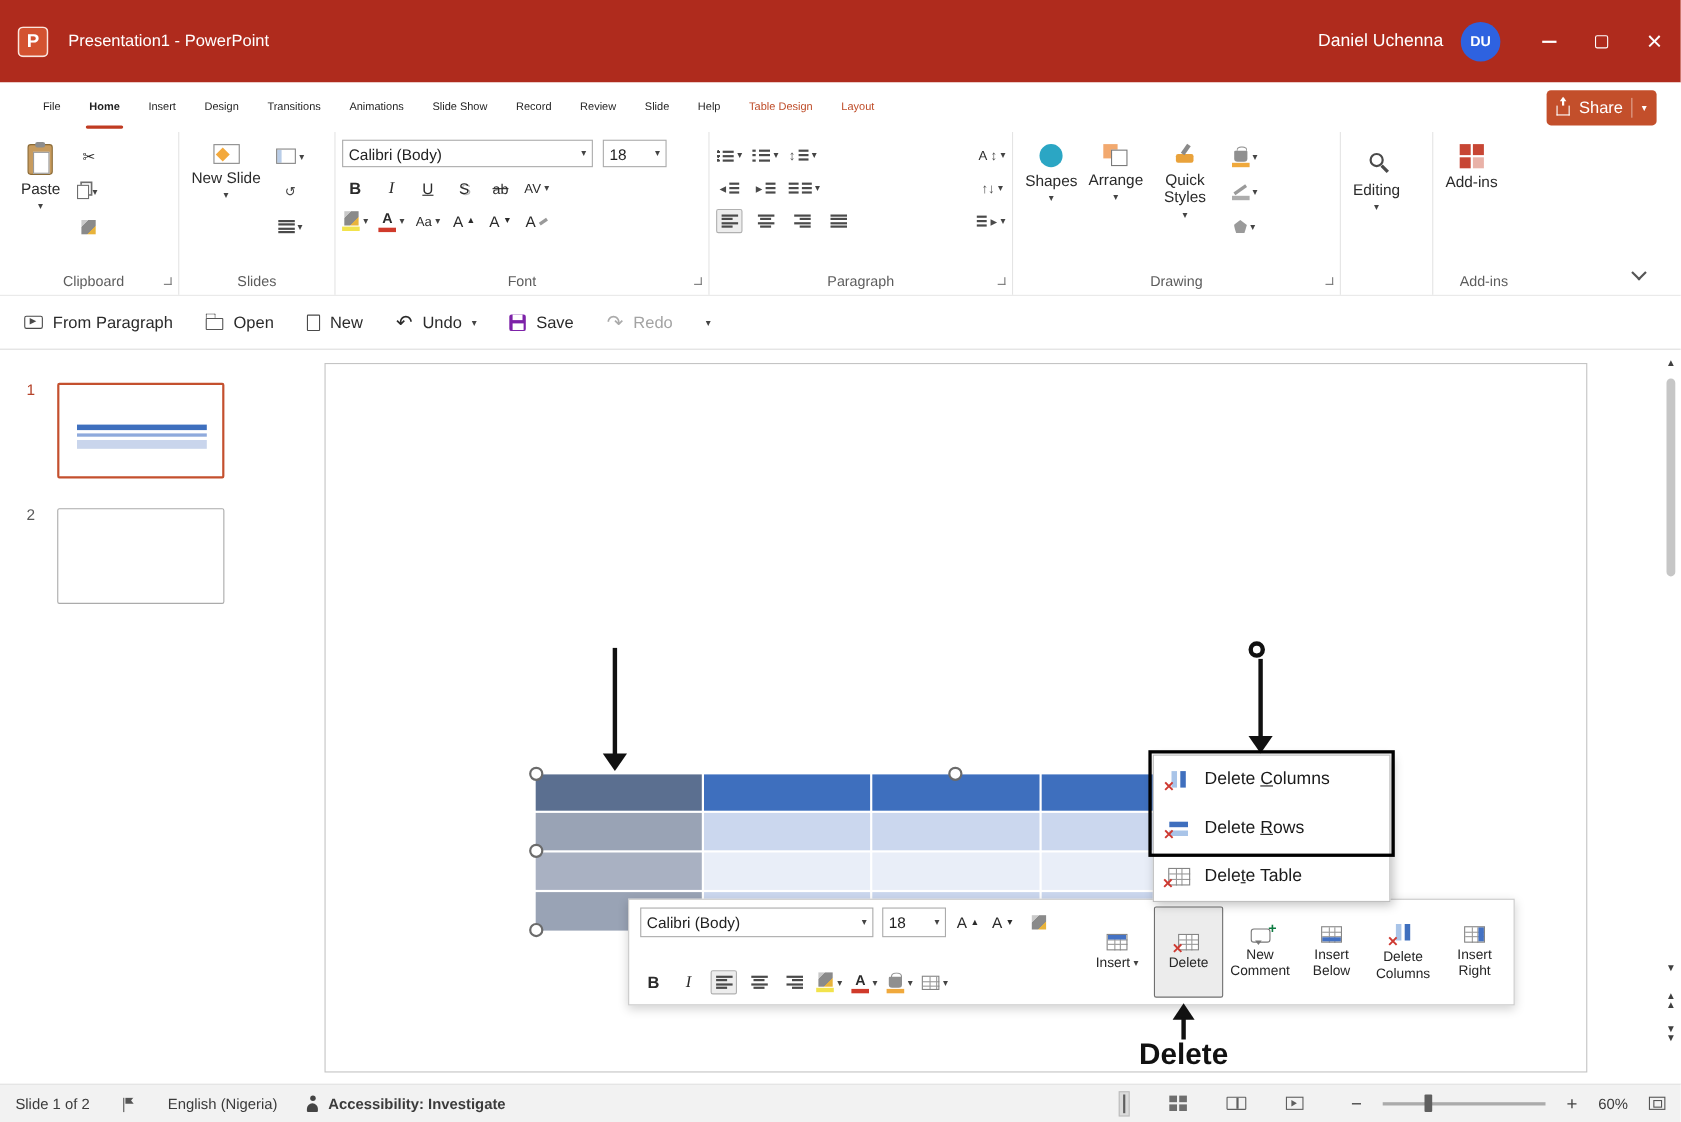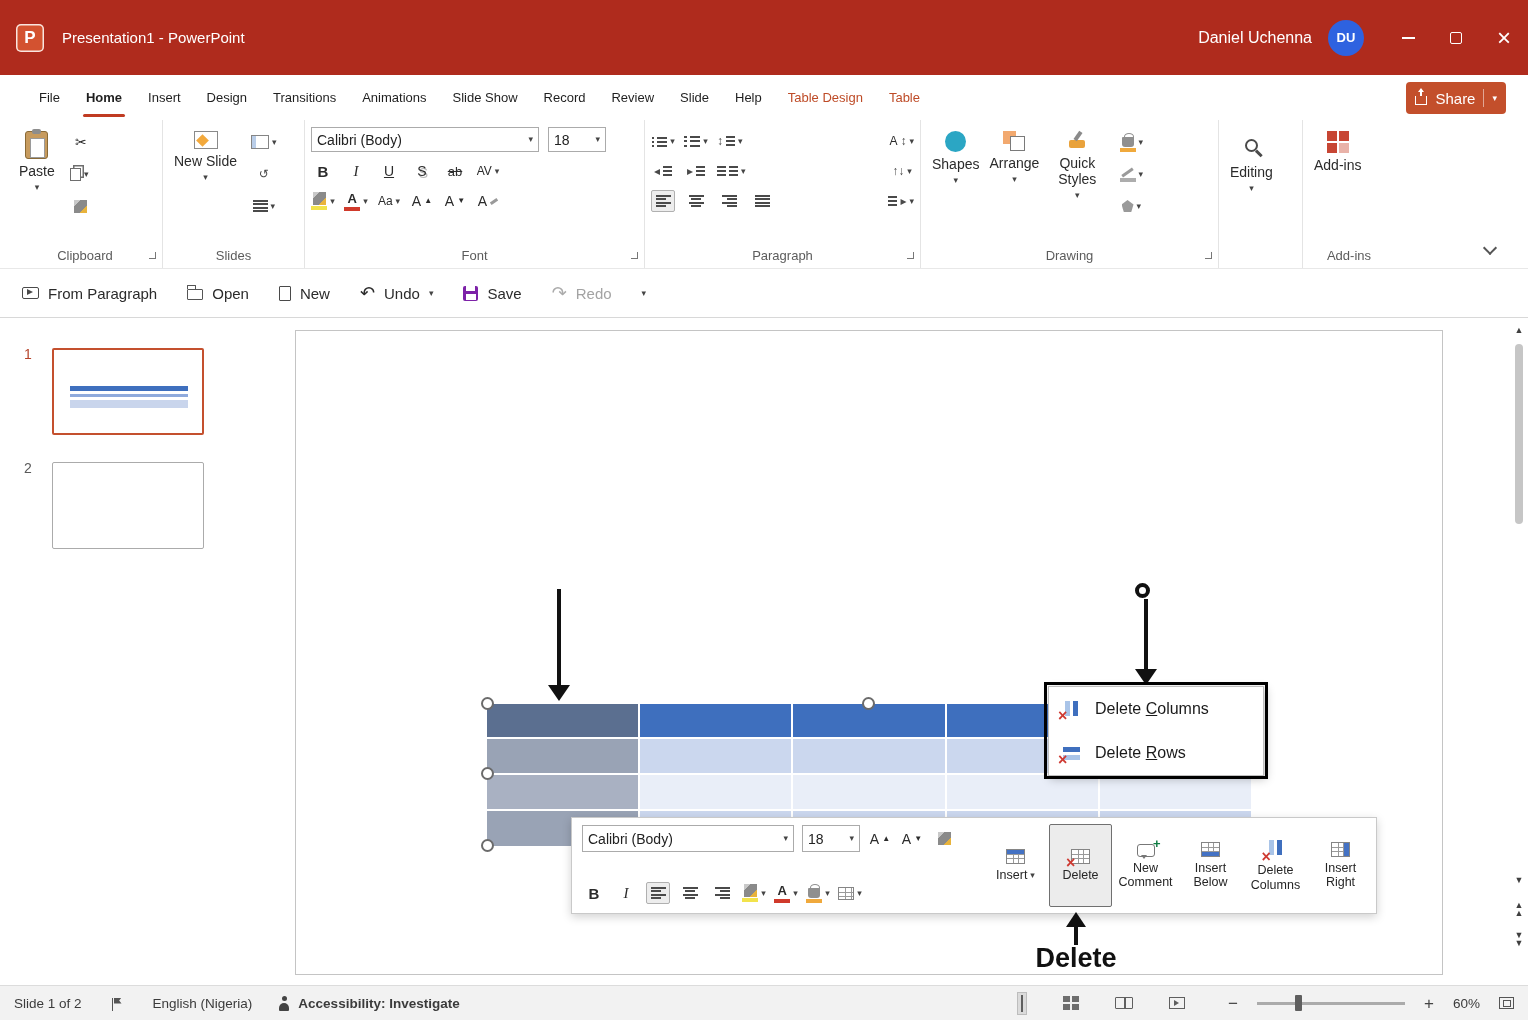--- a/index.html
+++ b/index.html
@@ -19,21 +19,21 @@
 .ic-search::after{content:'';position:absolute;width:7px;height:2px;background:#7A2A1F;transform:rotate(45deg);right:-6px;bottom:-2px}
 .tb-right{margin-left:auto;display:flex;align-items:center;height:100%}
 .username{font-size:16px}
 .avatar{width:36px;height:36px;border-radius:50%;background:var(--avatar);display:flex;align-items:center;justify-content:center;font-size:13px;font-weight:700;margin:0 20px 0 16px}
 .winbtn{width:48px;height:100%;display:flex;align-items:center;justify-content:center}
 .ic-min{width:13px;height:2px;background:#fff}
 .ic-max{width:12px;height:12px;border:1.5px solid #fff;border-radius:2px}
 .ic-close{font-size:24px;font-weight:300;line-height:1;color:#fff}
 
 .menubar{height:45px;display:flex;align-items:center;padding-left:26px;position:relative;background:#fff}
-.tab{padding:0 13px;font-size:13px;color:#1F1F1F;height:100%;display:flex;align-items:center;position:relative}
+.tab{padding:0 13px;font-size:10px;color:#1F1F1F;height:100%;display:flex;align-items:center;position:relative}
 .tab.active{font-weight:600}
 .tab.active::after{content:'';position:absolute;left:10px;right:10px;bottom:3px;height:3px;background:var(--accent);border-radius:2px}
 .tab.ctx{color:#BE4B27}
 .sharebtn{position:absolute;right:22px;top:7px;height:32px;background:var(--share);border-radius:4px;color:#fff;display:flex;align-items:center;font-size:15px;padding:0 9px;gap:8px}
 .ic-share{width:12px;height:9px;border:1.5px solid #fff;border-top:none;position:relative;margin-top:5px}
 .ic-share::before{content:'';position:absolute;left:4px;top:-7px;width:1.5px;height:7px;background:#fff}
 .ic-share::after{content:'';position:absolute;left:1.6px;top:-11px;border:3px solid transparent;border-bottom:4px solid #fff}
 .sharebtn .sdiv{width:1px;height:18px;background:rgba(255,255,255,.5)}
 .sharebtn .chev{color:#fff}
 
@@ -198,21 +198,21 @@
   <div class="tab">Insert</div>
   <div class="tab">Design</div>
   <div class="tab">Transitions</div>
   <div class="tab">Animations</div>
   <div class="tab">Slide Show</div>
   <div class="tab">Record</div>
   <div class="tab">Review</div>
   <div class="tab">Slide</div>
   <div class="tab">Help</div>
   <div class="tab ctx">Table Design</div>
-  <div class="tab ctx">Table</div>
+  <div class="tab ctx">Layout</div>
   <div class="sharebtn">
     <span class="ic-share"></span>
     <span>Share</span>
     <span class="sdiv"></span>
     <span class="chev">▾</span>
   </div>
 </div>
 
 <div class="ribbon">
 
@@ -526,20 +526,24 @@
     <div class="head-dn" style="left:839px;top:338px"></div>
 
     <div class="ctxmenu">
       <div class="ctxitem">
         <span class="ic-delcols"></span>
         <span>Delete <u>C</u>olumns</span>
       </div>
       <div class="ctxitem">
         <span class="ic-delrows"></span>
         <span>Delete <u>R</u>ows</span>
+      </div>
+      <div class="ctxitem">
+        <span class="tbl xsm" style="width:20px;height:16px"></span>
+        <span>Dele<u>t</u>e Table</span>
       </div>
     </div>
     <div class="ctxhl"></div>
 
     <div class="minibar">
       <div class="mb-left">
         <div class="mb-row">
           <div class="combo" style="width:212px;height:27px">
               <span>Calibri (Body)</span>
               <span class="chev">▾</span>

